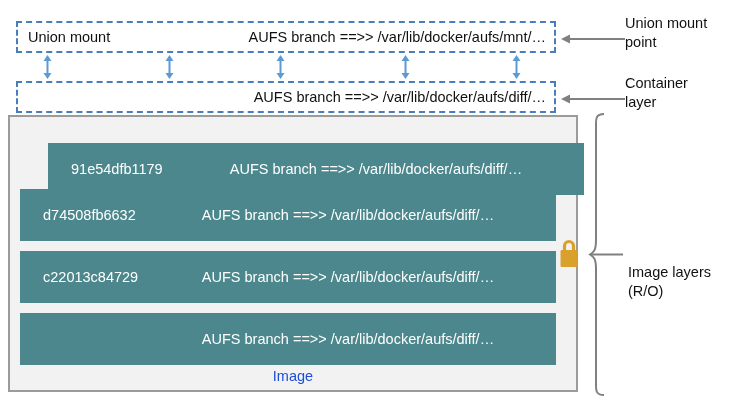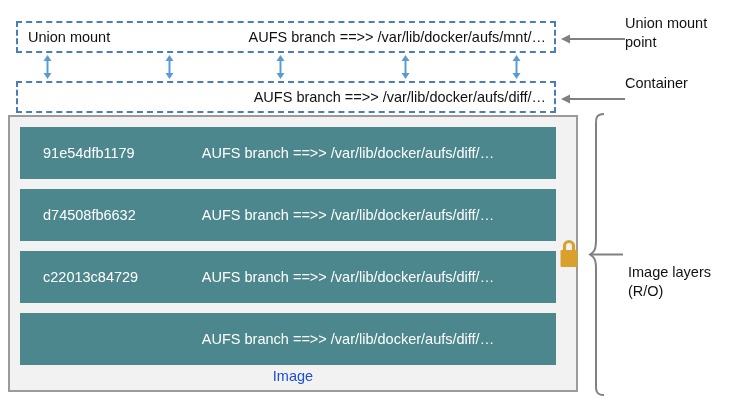--- a/index.html
+++ b/index.html
@@ -193,21 +193,21 @@
       <polygon points="5.5,24 9.5,18 1.5,18" fill="#5b9bd5"></polygon>
     </svg>
   </div>
 
   <div id="container-layer-row" class="dashed-row">
     <span class="rowpath">AUFS branch ==&gt;&gt; /var/lib/docker/aufs/diff/…</span>
   </div>
 
   <div id="image-container">
 
-    <div class="layer-row" style="top:10px;">
+    <div class="layer-row" style="top:26px;margin-left:28px;">
       <span class="layername">91e54dfb1179</span>
       <span class="layerpath">AUFS branch ==&gt;&gt; /var/lib/docker/aufs/diff/…</span>
     </div>
 
     <div class="layer-row" style="top:72px;">
       <span class="layername">d74508fb6632</span>
       <span class="layerpath">AUFS branch ==&gt;&gt; /var/lib/docker/aufs/diff/…</span>
     </div>
 
     <div class="layer-row" style="top:134px;">
@@ -241,20 +241,21 @@
   </div>
 
   <div id="container-arrow" class="callout-arrow">
     <svg width="64" height="12" viewBox="0 0 64 12">
       <line x1="64" y1="6" x2="8" y2="6" stroke="#808080" stroke-width="2"></line>
       <polygon points="0,6 9,1.5 9,10.5" fill="#808080"></polygon>
     </svg>
   </div>
   <div id="container-label" class="callout-label">
     <div>Container</div>
+    <div>layer</div>
   </div>
 
   <svg id="brace-svg" viewBox="0 0 42 285">
     <path d="M14 2
              C 5 2, 6 8, 6 14
              L 6 128
              C 6 138, 4 140, 0 142.5
              C 4 145, 6 147, 6 157
              L 6 271
              C 6 277, 5 283, 14 283" fill="none" stroke="#808080" stroke-width="2" transform="translate(8,0)"></path>

